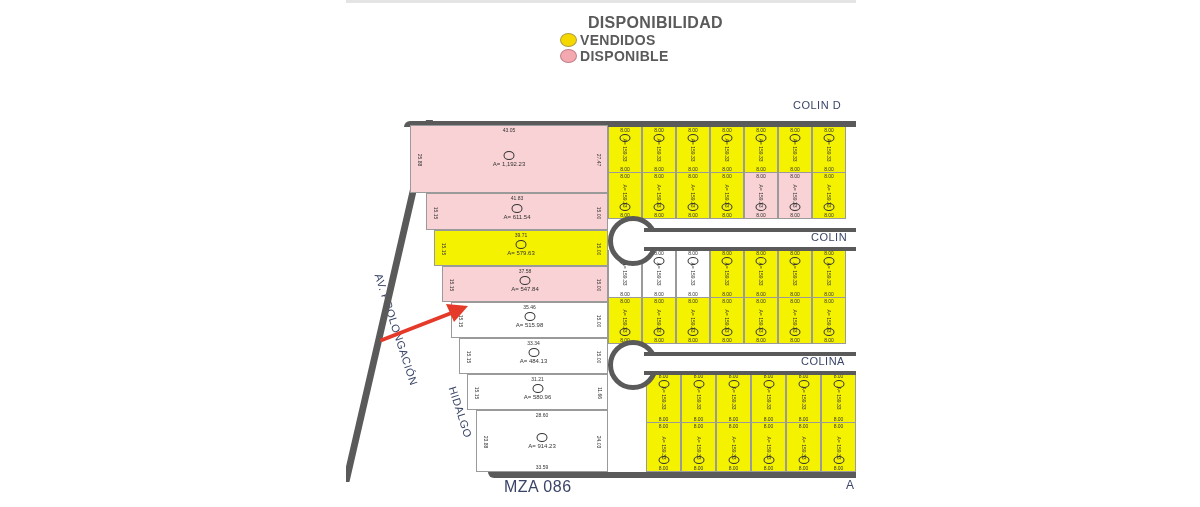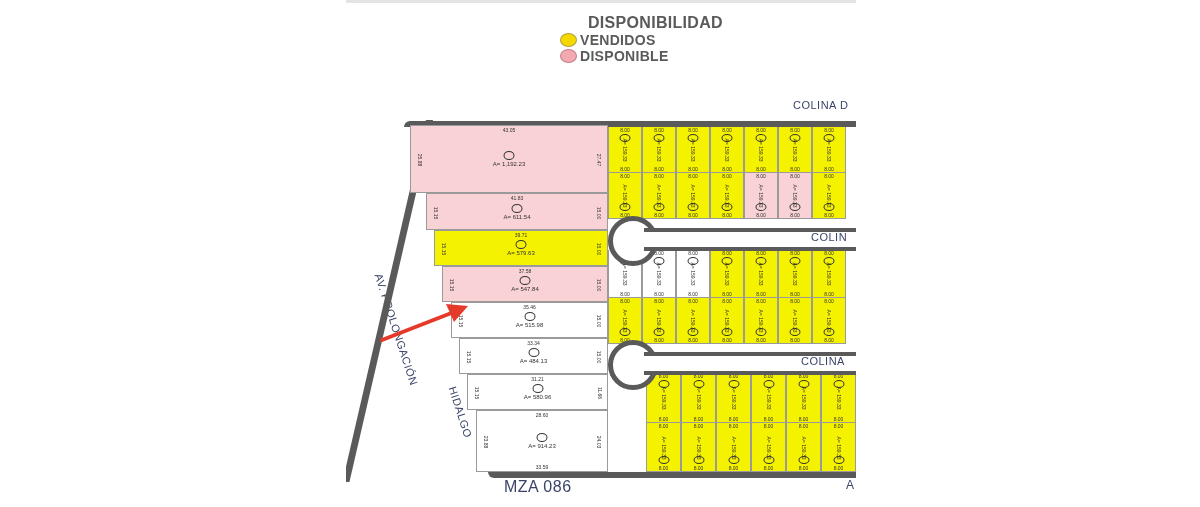--- a/index.html
+++ b/index.html
@@ -38,21 +38,21 @@
     <div class="legend-row">
       <span class="legend-dot" style="background:#f5d800;border:1px solid #b0a040;"></span>
       <span class="legend-label">VENDIDOS</span>
     </div>
     <div class="legend-row">
       <span class="legend-dot" style="background:#f4a8b0;border:1px solid #c08088;"></span>
       <span class="legend-label">DISPONIBLE</span>
     </div>
   </div>
 
-  <div class="street" style="left:447px;top:99px;">COLINA D</div>
+  <div class="street" style="left:447px;top:99px;">COLIN D</div>
   <div class="street" style="left:465px;top:230px;">COLIN</div>
   <div class="street" style="left:455px;top:353px;">COLINA</div>
   <div class="street" style="left:38px;top:272px;transform:rotate(72deg);transform-origin:left top;font-size:11px;">AV. PROLONGACIÓN</div>
   <div class="street" style="left:112px;top:385px;transform:rotate(72deg);transform-origin:left top;font-size:11px;">HIDALGO</div>
   <div class="street" style="left:158px;top:478px;font-size:16px;">MZA 086</div>
   <div class="street" style="left:500px;top:478px;font-size:12px;">A</div>
 
   <div class="road" style="left:58px;top:121px;width:452px;height:6px;border-radius:6px 0 0 0;"></div>
   <div class="road" style="left:80px;top:120px;width:7px;height:362px;transform:skewX(-13deg);transform-origin:top;"></div>
   <div class="road" style="left:142px;top:472px;width:368px;height:6px;border-radius:0 0 0 6px;"></div>

